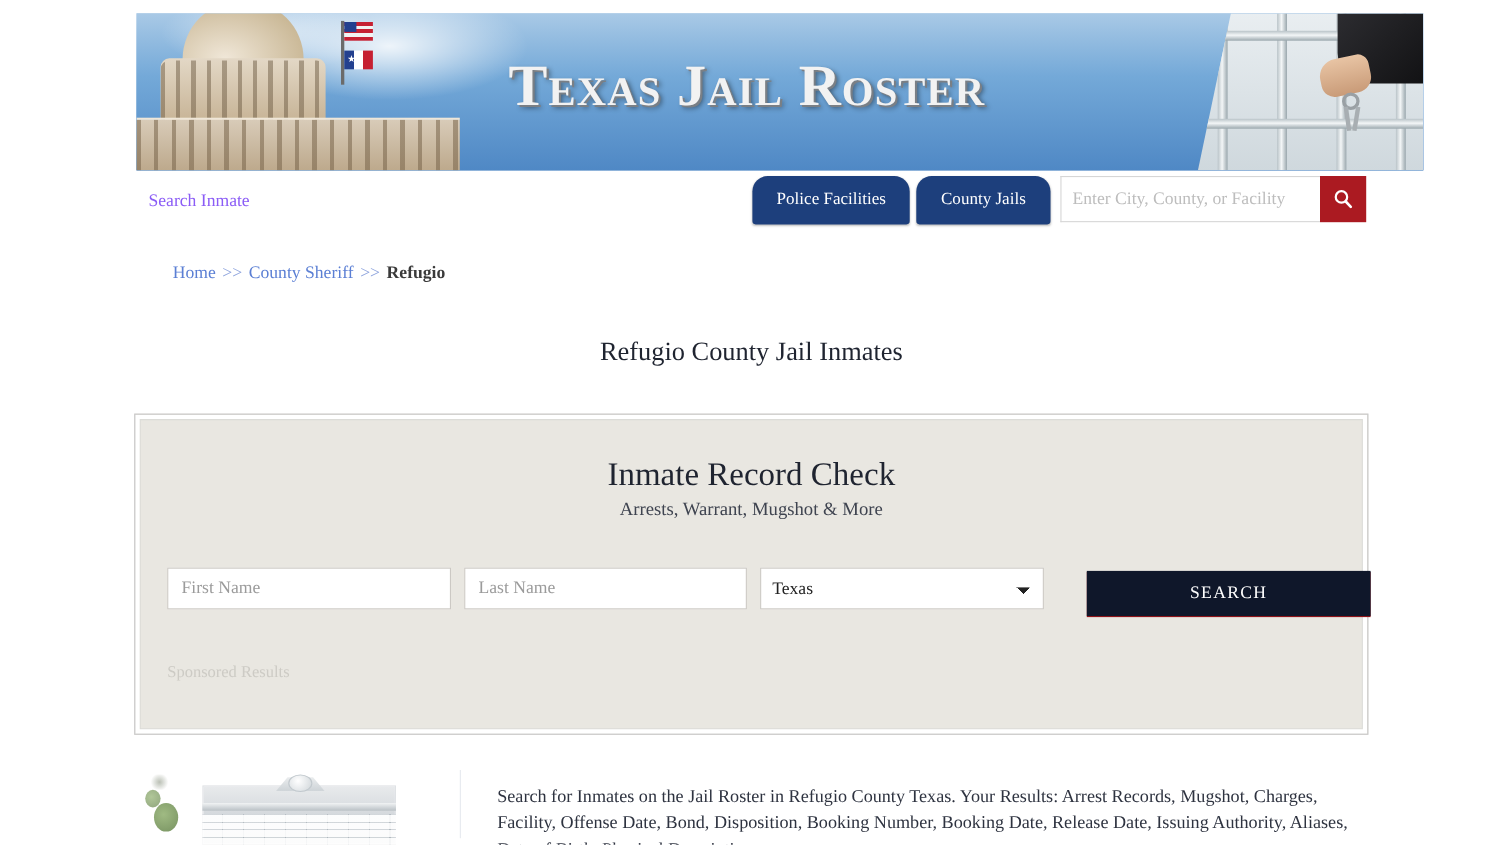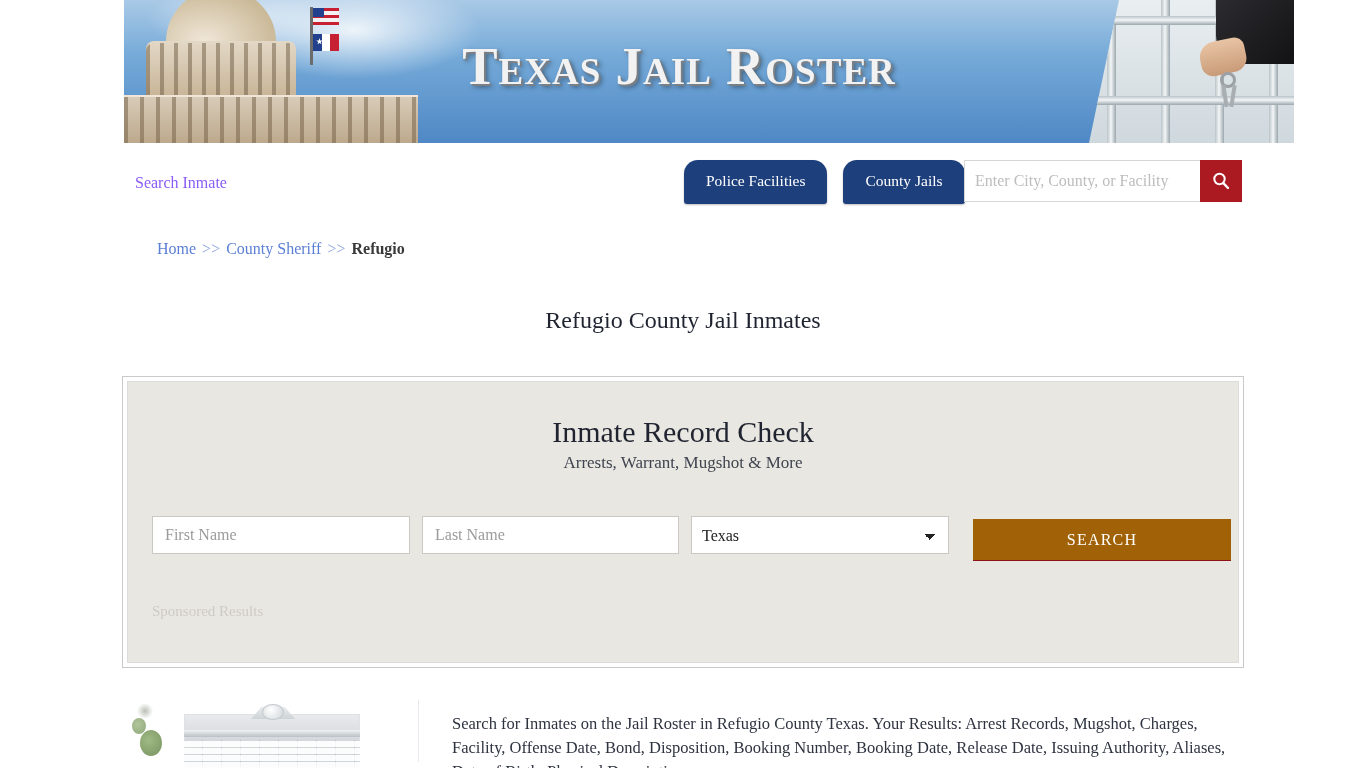--- a/index.html
+++ b/index.html
@@ -9,21 +9,21 @@
     width: 1366px; height: 768px;
     background: #ffffff;
     font-family: "Liberation Serif", serif;
     overflow: hidden;
   }
 
   .page { position: relative; width: 1366px; height: 768px; background:#fff; }
 
   
   .banner {
-    position: absolute; left: 124px; top: 0;
+    position: absolute; left: 124px; top: 12px;
     width: 1170px; height: 143px;
     overflow: hidden;
     background: linear-gradient(180deg,#b9d2ea 0%, #7fb0dc 32%, #5d95cd 66%, #4d86c4 100%);
   }
   .banner-sky {
     position:absolute; inset:0;
     background:
       radial-gradient(ellipse 180px 70px at 230px 30px, rgba(255,255,255,.85), rgba(255,255,255,0) 70%),
       radial-gradient(ellipse 140px 50px at 120px 18px, rgba(255,255,255,.6), rgba(255,255,255,0) 70%),
       linear-gradient(180deg,#a9c9e6 0%, #74a9d8 40%, #4f88c5 100%);
@@ -148,21 +148,21 @@
   .tab {
     background:#1d3f7c;
     color:#ffffff;
     font-size:15.5px;
     padding: 12px 22px 14px 22px;
     border-radius: 14px 14px 3px 3px;
     cursor:pointer;
     white-space:nowrap;
     box-shadow: 0 1px 2px rgba(0,0,0,.25);
   }
-  .tab + .tab { margin-left:16px; border-radius: 14px 14px 3px 3px;}
+  .tab + .tab { margin-left:6px; border-radius: 14px 14px 3px 3px;}
   .searchbox-wrap {
     position:absolute; right:0; top:17px;
     display:flex; height:42px;
   }
   .searchbox {
     width: 236px; height:42px;
     border:1px solid #d6d6d6; border-right:none;
     background:#fff; color:#b5b5b5;
     font-family:"Liberation Serif", serif;
     font-size:16px; padding:0 10px; outline:none;
@@ -223,23 +223,23 @@
     padding:0 10px; outline:none; appearance:none;
     background-image:
       linear-gradient(45deg, transparent 50%, #222 50%),
       linear-gradient(135deg, #222 50%, transparent 50%);
     background-position: calc(100% - 18px) 17px, calc(100% - 12px) 17px;
     background-size: 6px 6px, 6px 6px;
     background-repeat:no-repeat;
     cursor:pointer;
   }
   .sbtn {
-    width:258px; height:41px; background:#a16207; color:#fff; border:none;
+    width:258px; height:41px; background:#0f172a; color:#fff; border:none;
     font-family:"Liberation Serif", serif; font-size:16px; letter-spacing:1.2px;
-    cursor:pointer; margin-left:12px; margin-top:3px;
+    cursor:pointer; margin-left:27px; margin-top:3px;
     box-shadow: 0 1px 0 #8e1318;
   }
   .sponsored-label {
     position:absolute; left:29px; top:226px;
     font-size:15px; color:#cdcbc5;
   }
 
   
   .bottom {
     position:absolute; left:122px; top:700px; width:1122px; height:68px;

